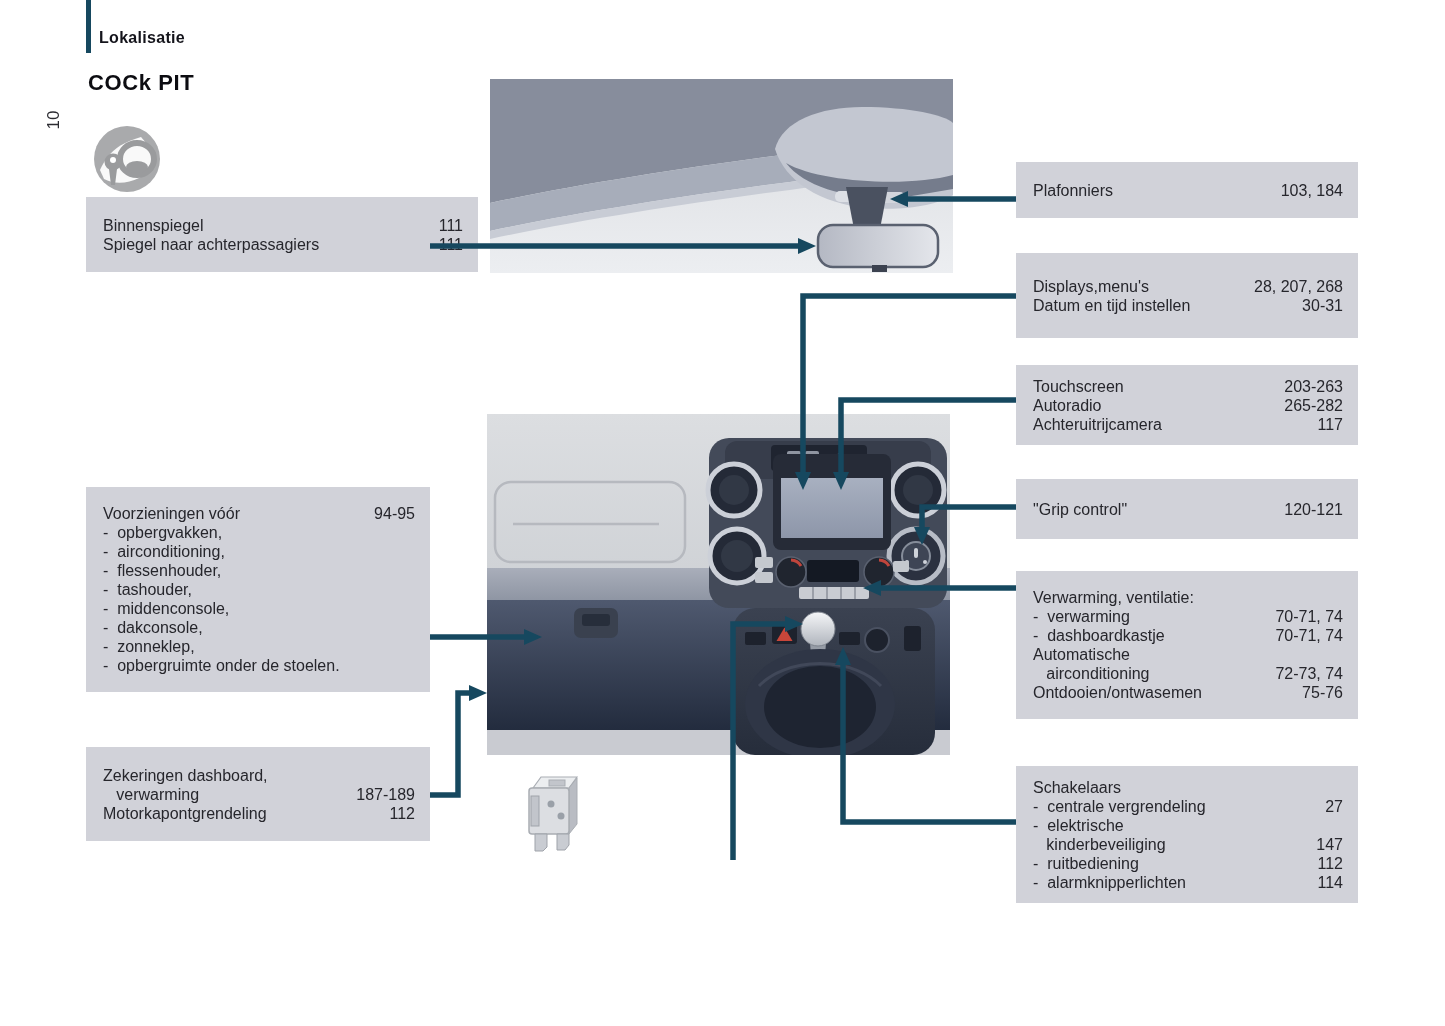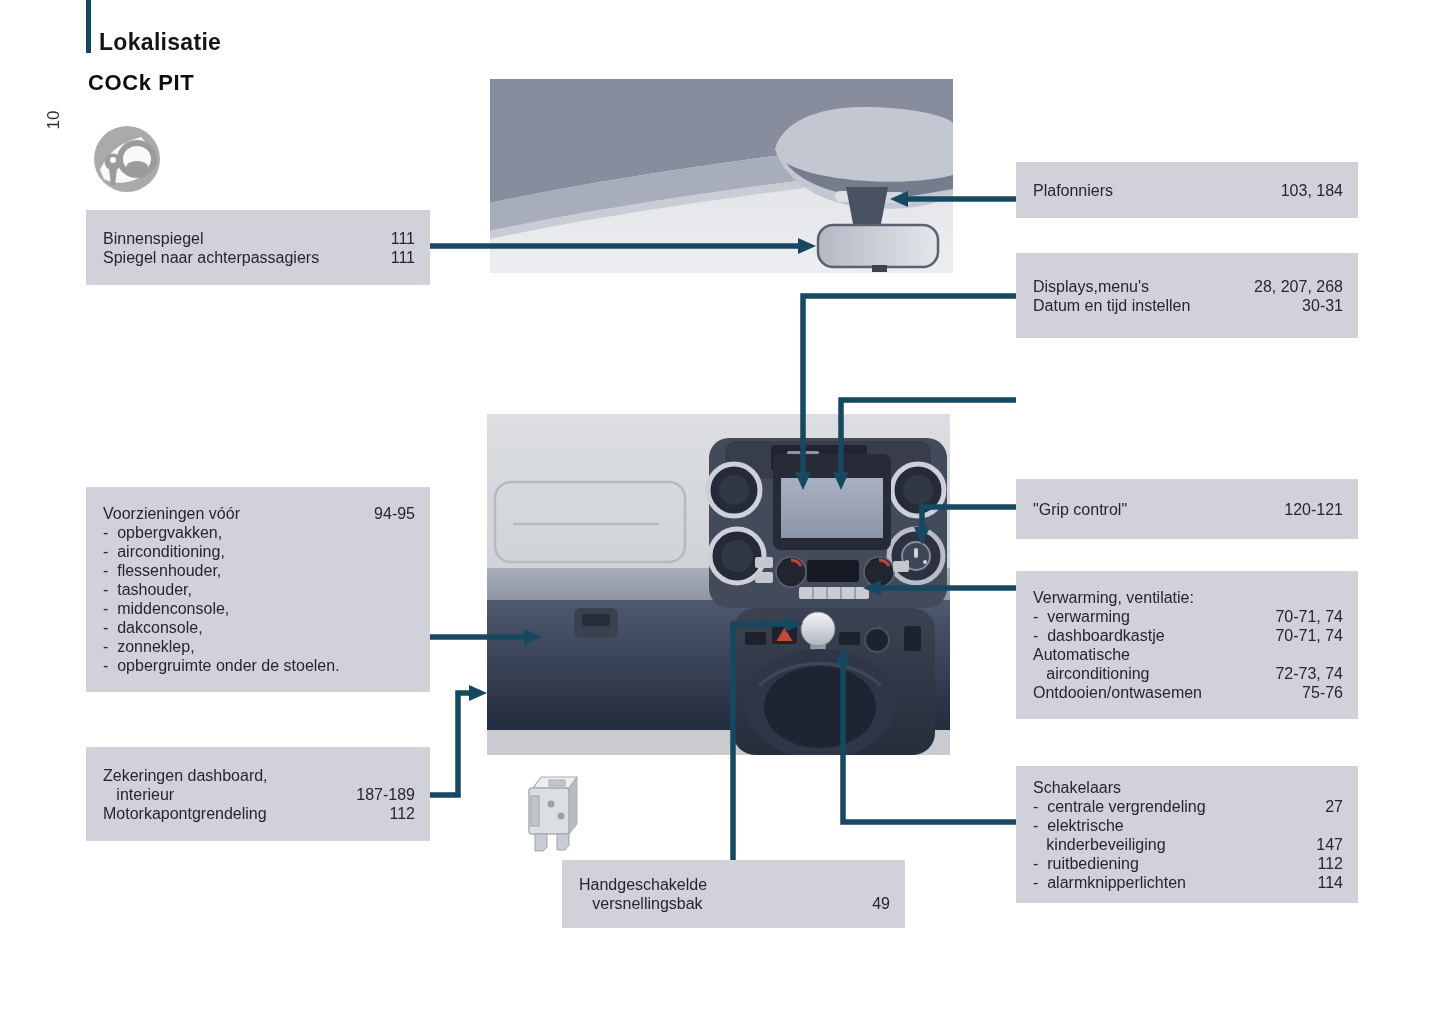--- a/index.html
+++ b/index.html
@@ -1,20 +1,20 @@
 <!DOCTYPE html>
 <html><head>
 <meta charset="utf-8">
 <style>
   html,body{margin:0;padding:0;background:#ffffff;}
   #page{position:relative;width:1445px;height:1026px;background:#ffffff;overflow:hidden;
         font-family:"Liberation Sans",sans-serif;color:#26262c;}
   .abs{position:absolute;}
   #hdr-bar{left:86px;top:0;width:5px;height:53px;background:#16485f;}
-  #hdr{left:99px;top:29px;font-size:23px;font-weight:bold;color:#14141b;letter-spacing:.3px;}
+  #hdr{left:99px;top:29px;font-size:16px;font-weight:bold;color:#14141b;letter-spacing:.3px;}
   #title{left:88px;top:70px;font-size:22px;font-weight:bold;color:#0c0c11;letter-spacing:.6px;}
   #pgnum{left:36px;top:110px;width:36px;height:20px;font-size:17px;text-align:center;
          transform:rotate(-90deg);color:#2b2b31;}
   .lbox{position:absolute;background:#d1d2d9;box-sizing:border-box;
         display:flex;flex-direction:column;justify-content:center;
         padding:0 15px 0 17px;font-size:16px;line-height:19px;color:#26262c;}
   .row{display:flex;justify-content:space-between;align-items:baseline;}
   .t{white-space:pre;}
   .v{white-space:pre;margin-left:10px;text-align:right;}
   #arrows{left:0;top:0;pointer-events:none;}
@@ -173,21 +173,21 @@
     <rect x="32" y="8" width="16" height="6" fill="#c2c5cb" stroke="#a9adb3" stroke-width="1"></rect>
     <path d="M52,16 L60,6 V52 L52,62 Z" fill="#b9bcc3" stroke="#a9adb3" stroke-width="1"></path>
     <rect x="12" y="16" width="40" height="46" rx="3" fill="#dcdee2" stroke="#a9adb3" stroke-width="1.5"></rect>
     <rect x="14" y="24" width="8" height="30" fill="#c2c5cb" stroke="#9fa3aa" stroke-width="1"></rect>
     <circle cx="34" cy="32" r="3.5" fill="#9aa0a8"></circle>
     <circle cx="44" cy="44" r="3.5" fill="#9aa0a8"></circle>
     <path d="M18,62 h12 v13 l-4,4 h-8 Z" fill="#c9ccd2" stroke="#9fa3aa" stroke-width="1"></path>
     <path d="M40,62 h12 v11 l-4,5 h-8 Z" fill="#c9ccd2" stroke="#9fa3aa" stroke-width="1"></path>
   </svg>
 
-  <div class="lbox" style="left:86px;top:210px;width:344px;height:75px">
+  <div class="lbox" style="left:86px;top:197px;width:392px;height:75px">
     <div class="row">
         <span class="t">Binnenspiegel</span>
         <span class="v">111</span>
       </div>
     <div class="row">
         <span class="t">Spiegel naar achterpassagiers</span>
         <span class="v">111</span>
       </div>
   </div>
 
@@ -229,58 +229,62 @@
         <span class="v"></span>
       </div>
   </div>
 
   <div class="lbox" style="left:86px;top:747px;width:344px;height:94px">
     <div class="row">
         <span class="t">Zekeringen dashboard,</span>
         <span class="v"></span>
       </div>
     <div class="row">
-        <span class="t">   interieur</span>
+        <span class="t">   verwarming</span>
         <span class="v">187-189</span>
       </div>
     <div class="row">
         <span class="t">Motorkapontgrendeling</span>
         <span class="v">112</span>
       </div>
   </div>
 
-  <div class="lbox" style="left:562px;top:860px;width:343px;height:68px">
-    <div class="row">
-        <span class="t">Handgeschakelde</span>
-        <span class="v"></span>
-      </div>
-    <div class="row">
-        <span class="t">   versnellingsbak</span>
-        <span class="v">49</span>
-      </div>
-  </div>
 
   <div class="lbox" style="left:1016px;top:162px;width:342px;height:56px">
     <div class="row">
         <span class="t">Plafonniers</span>
         <span class="v">103, 184</span>
       </div>
   </div>
 
   <div class="lbox" style="left:1016px;top:253px;width:342px;height:85px">
     <div class="row">
         <span class="t">Displays,menu's</span>
         <span class="v">28, 207, 268</span>
       </div>
     <div class="row">
         <span class="t">Datum en tijd instellen</span>
         <span class="v">30-31</span>
       </div>
   </div>
 
+  <div class="lbox" style="left:1016px;top:365px;width:342px;height:80px">
+    <div class="row">
+        <span class="t">Touchscreen</span>
+        <span class="v">203-263</span>
+      </div>
+    <div class="row">
+        <span class="t">Autoradio</span>
+        <span class="v">265-282</span>
+      </div>
+    <div class="row">
+        <span class="t">Achteruitrijcamera</span>
+        <span class="v">117</span>
+      </div>
+  </div>
 
   <div class="lbox" style="left:1016px;top:479px;width:342px;height:60px">
     <div class="row">
         <span class="t">"Grip control"</span>
         <span class="v">120-121</span>
       </div>
   </div>
 
   <div class="lbox" style="left:1016px;top:571px;width:342px;height:148px">
     <div class="row">

